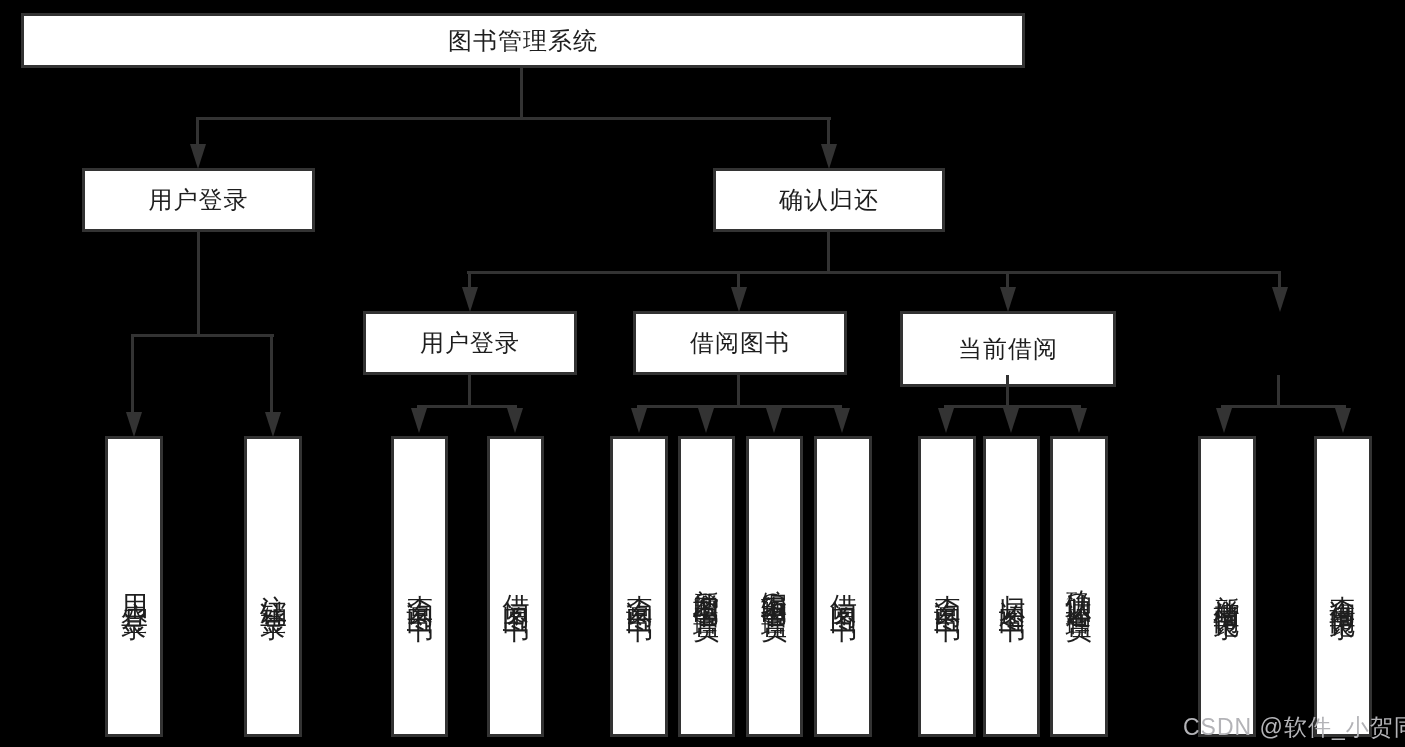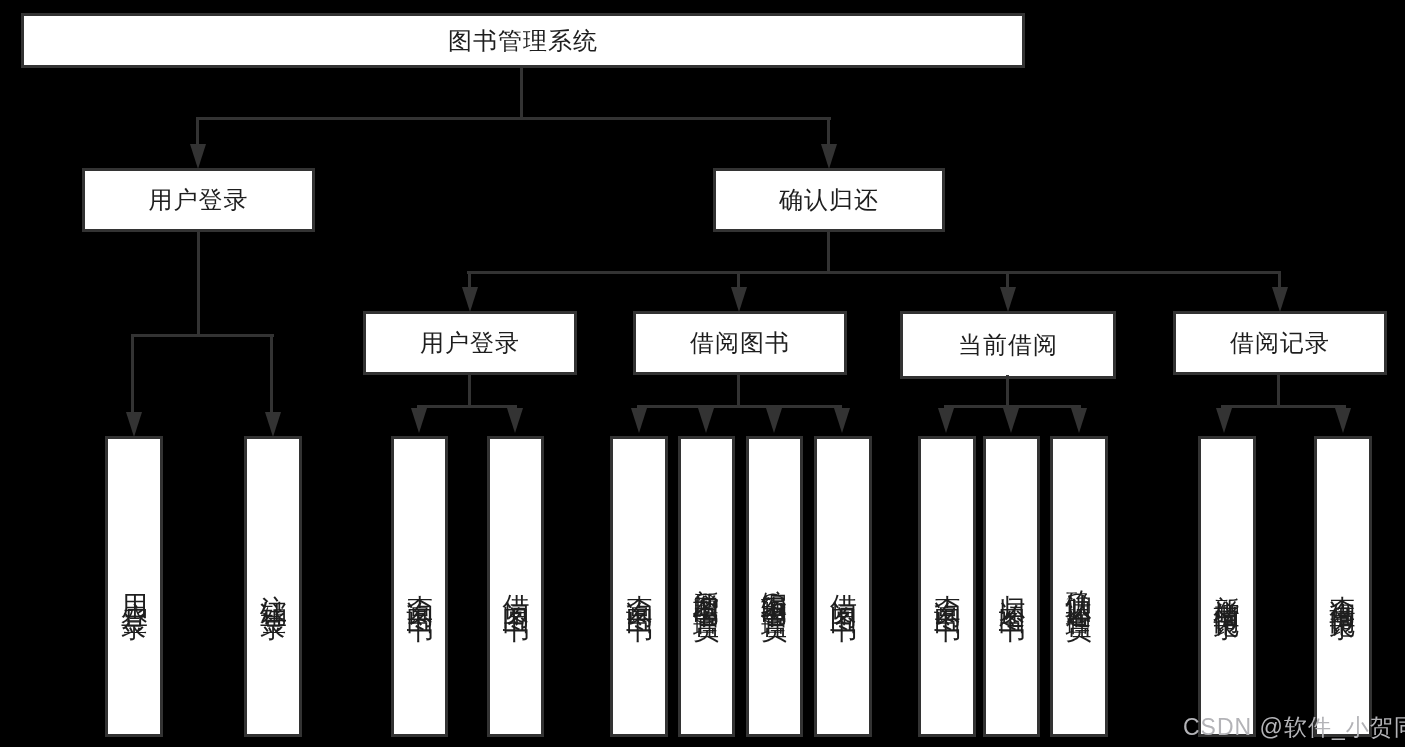--- a/index.html
+++ b/index.html
@@ -88,25 +88,22 @@
   <div class="arrow" style="left:731px;top:287px;"></div>
   <div class="arrow" style="left:1000px;top:287px;"></div>
   <div class="arrow" style="left:1272px;top:287px;"></div>
 
   <div class="box" style="left:363px;top:311px;width:214px;height:64px;">
     <span class="h-label">用户登录</span>
   </div>
   <div class="box" style="left:633px;top:311px;width:214px;height:64px;">
     <span class="h-label">借阅图书</span>
   </div>
-  <div class="box" style="left:900px;top:311px;width:216px;height:68px;">
+  <div class="box" style="left:900px;top:311px;width:216px;height:76px;">
     <span class="h-label">当前借阅</span>
-  </div>
-  <div class="box" style="left:1173px;top:311px;width:214px;height:64px;">
-    <span class="h-label">借阅记录</span>
   </div>
 
   <div class="line" style="left:468px;top:375px;width:3px;height:33px;"></div>
   <div class="line" style="left:417px;top:405px;width:100px;height:3px;"></div>
   <div class="arrow" style="left:411px;top:408px;"></div>
   <div class="arrow" style="left:507px;top:408px;"></div>
 
   <div class="line" style="left:737px;top:375px;width:3px;height:33px;"></div>
   <div class="line" style="left:637px;top:405px;width:205px;height:3px;"></div>
   <div class="arrow" style="left:631px;top:408px;"></div>

